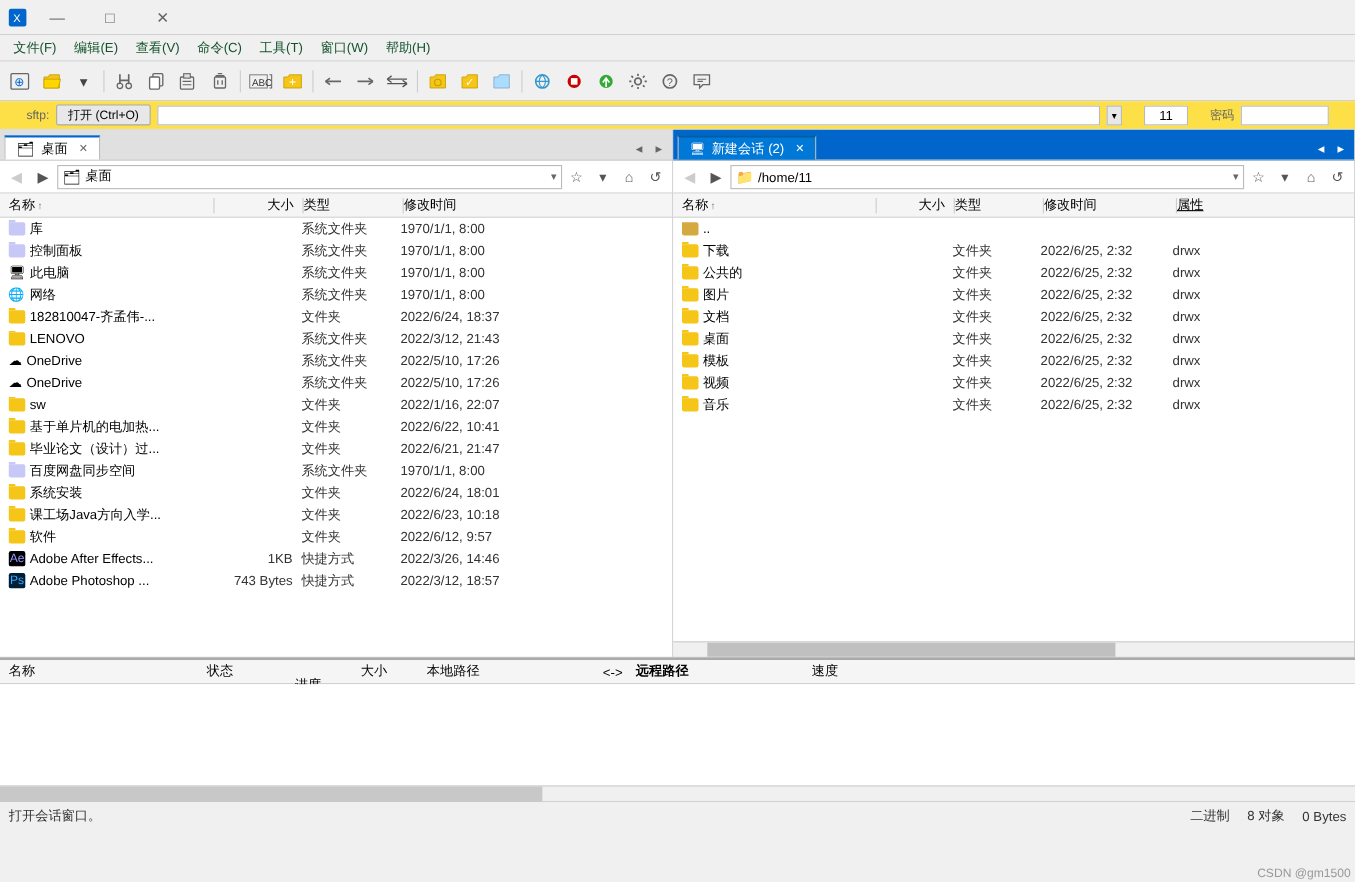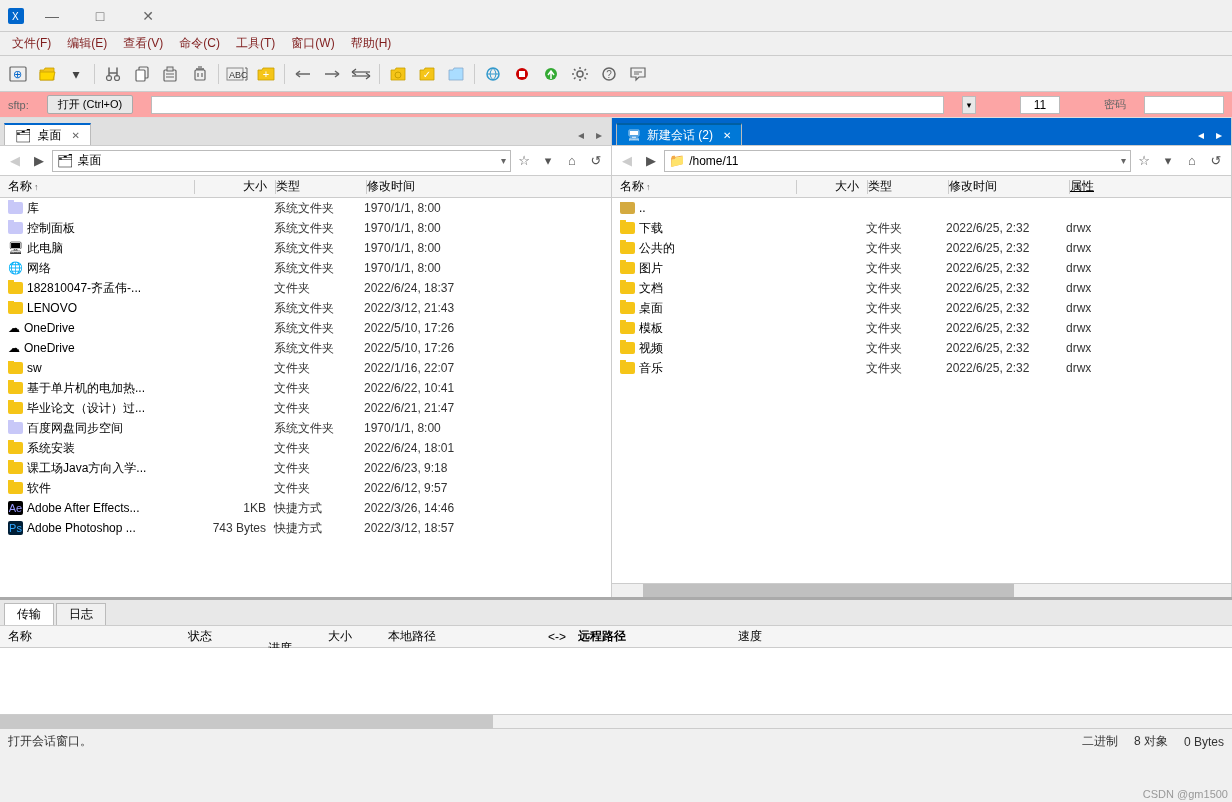--- a/index.html
+++ b/index.html
@@ -7,21 +7,21 @@
     
     
     .title-bar { background: #f0f0f0; height: 32px; display: flex; align-items: center; padding: 0 8px; border-bottom: 1px solid #ccc; }
     .title-bar-icon { width: 16px; height: 16px; margin-right: 6px; background: #0066cc; border-radius: 2px; display: flex; align-items: center; justify-content: center; color: white; font-size: 10px; }
     .title-text { flex: 1; font-size: 12px; color: #000; }
     .title-controls { display: flex; gap: 4px; }
     .title-btn { width: 44px; height: 28px; border: none; background: transparent; cursor: pointer; font-size: 14px; color: #666; display: flex; align-items: center; justify-content: center; }
 
     
     .menu-bar { background: #f0f0f0; height: 24px; display: flex; align-items: center; padding: 0 4px; border-bottom: 1px solid #ccc; }
-    .menu-item { padding: 2px 8px; cursor: pointer; font-size: 12px; color: #7f1d1d; }
+    .menu-item { padding: 2px 8px; cursor: pointer; font-size: 12px; color: #14532d; }
 
     
     .toolbar { background: #f0f0f0; height: 36px; display: flex; align-items: center; padding: 2px 4px; border-bottom: 1px solid #ccc; gap: 2px; }
     .tb-btn { width: 28px; height: 26px; border: 1px solid transparent; background: transparent; cursor: pointer; display: flex; align-items: center; justify-content: center; font-size: 14px; color: #444; border-radius: 2px; }
     .tb-sep { width: 1px; height: 20px; background: #ccc; margin: 0 2px; }
 
     
     .pane { display: flex; flex-direction: column; border-right: 1px solid #ccc; }
     .pane-left { width: 612px; }
     .pane-right { flex: 1; }
@@ -82,21 +82,21 @@
     .pane-right .col-attr { width: 70px; }
 
     .pane-right .file-cell-name { width: 180px; }
     .pane-right .file-cell-size { width: 70px; }
     .pane-right .file-cell-type { width: 80px; }
     .pane-right .file-cell-modified { width: 120px; }
     .pane-right .file-cell-attr { width: 70px; }
 
     .toolbar-section { display: flex; align-items: center; gap: 1px; }
 
-    .addr-bar-full { height: 26px; display: flex; align-items: center; padding: 0 8px; background: #fca5a5; border-bottom: 1px solid #ddd; gap: 18px; font-size: 12px; }
+    .addr-bar-full { height: 26px; display: flex; align-items: center; padding: 0 24px; background: #fde047; border-bottom: 1px solid #ddd; gap: 6px; font-size: 12px; }
     .sftp-label { color: #666; font-size: 11px; white-space: nowrap; }
     .open-btn { padding: 1px 10px; border: 1px solid #aaa; background: #e8e8e8; cursor: pointer; font-size: 11px; border-radius: 2px; }
     .addr-full-input { flex: 1; height: 18px; border: 1px solid #bbb; padding: 0 4px; font-size: 11px; background: white; }
     .addr-dropdown { margin-left: auto; width: 14px; height: 18px; border: 1px solid #bbb; background: #e8e8e8; cursor: pointer; display: flex; align-items: center; justify-content: center; font-size: 9px; }
     .pw-label { font-size: 11px; color: #666; }
     .pw-input { width: 80px; height: 18px; border: 1px solid #bbb; padding: 0 4px; font-size: 11px; }
 
     .watermark { position: fixed; bottom: 0; right: 0; font-size: 11px; color: #999; padding: 2px 4px; }
   </style>
 </head>
@@ -468,21 +468,21 @@
     </div>
         <div class="file-row">
       <div class="file-cell-name">
         <span style="display:inline-block;width:15px;height:12px;background:#f5c518;border-radius:0 2px 2px 2px;position:relative;flex-shrink:0;">
               <span style="position:absolute;top:-3px;left:0;width:6px;height:3px;background:#f5c518;border-radius:2px 2px 0 0;display:block;"></span>
             </span>
         <span>课工场Java方向入学...</span>
       </div>
       <div class="file-cell-size"></div>
       <div class="file-cell-type">文件夹</div>
-      <div class="file-cell-modified">2022/6/23, 9:18</div>
+      <div class="file-cell-modified">2022/6/23, 10:18</div>
     </div>
         <div class="file-row">
       <div class="file-cell-name">
         <span style="display:inline-block;width:15px;height:12px;background:#f5c518;border-radius:0 2px 2px 2px;position:relative;flex-shrink:0;">
               <span style="position:absolute;top:-3px;left:0;width:6px;height:3px;background:#f5c518;border-radius:2px 2px 0 0;display:block;"></span>
             </span>
         <span>软件</span>
       </div>
       <div class="file-cell-size"></div>
       <div class="file-cell-type">文件夹</div>
@@ -663,24 +663,20 @@
       </div>
 
     <div style="height:14px; background:#f0f0f0; border-top:1px solid #ccc; overflow:hidden;">
       <div style="height:14px; background:#c0c0c0; width:60%; margin-left:5%;"></div>
     </div>
   </div>
 </div>
 
 <div class="bottom-section" style="height:130px;">
 
-  <div class="transfer-tabs">
-    <div class="transfer-tab">传输</div>
-    <div class="transfer-tab" style="background:#f0f0f0;">日志</div>
-  </div>
 
   <div class="transfer-col-header">
     <span style="width:180px; padding:0 4px;">名称</span>
     <span style="width:80px; padding:0 4px;">状态</span>
     <span style="width:60px; padding:0 4px;margin-top:23px;">进度</span>
     <span style="width:60px; padding:0 4px;">大小</span>
     <span style="width:160px; padding:0 4px;">本地路径</span>
     <span style="width:30px; padding:0 4px;">&lt;-&gt;</span>
     <span style="width:160px; padding:0 4px;font-weight:bold;">远程路径</span>
     <span style="width:80px; padding:0 4px;">速度</span>

